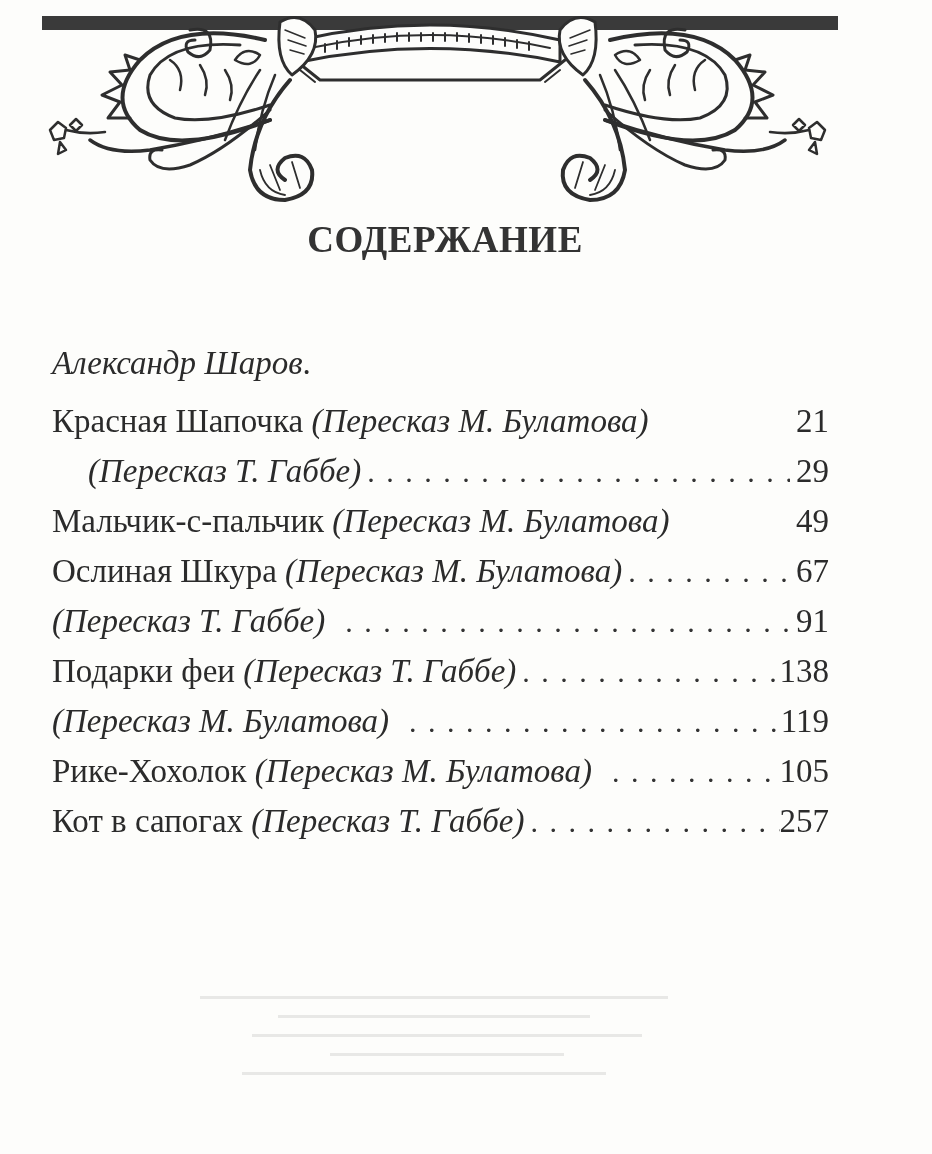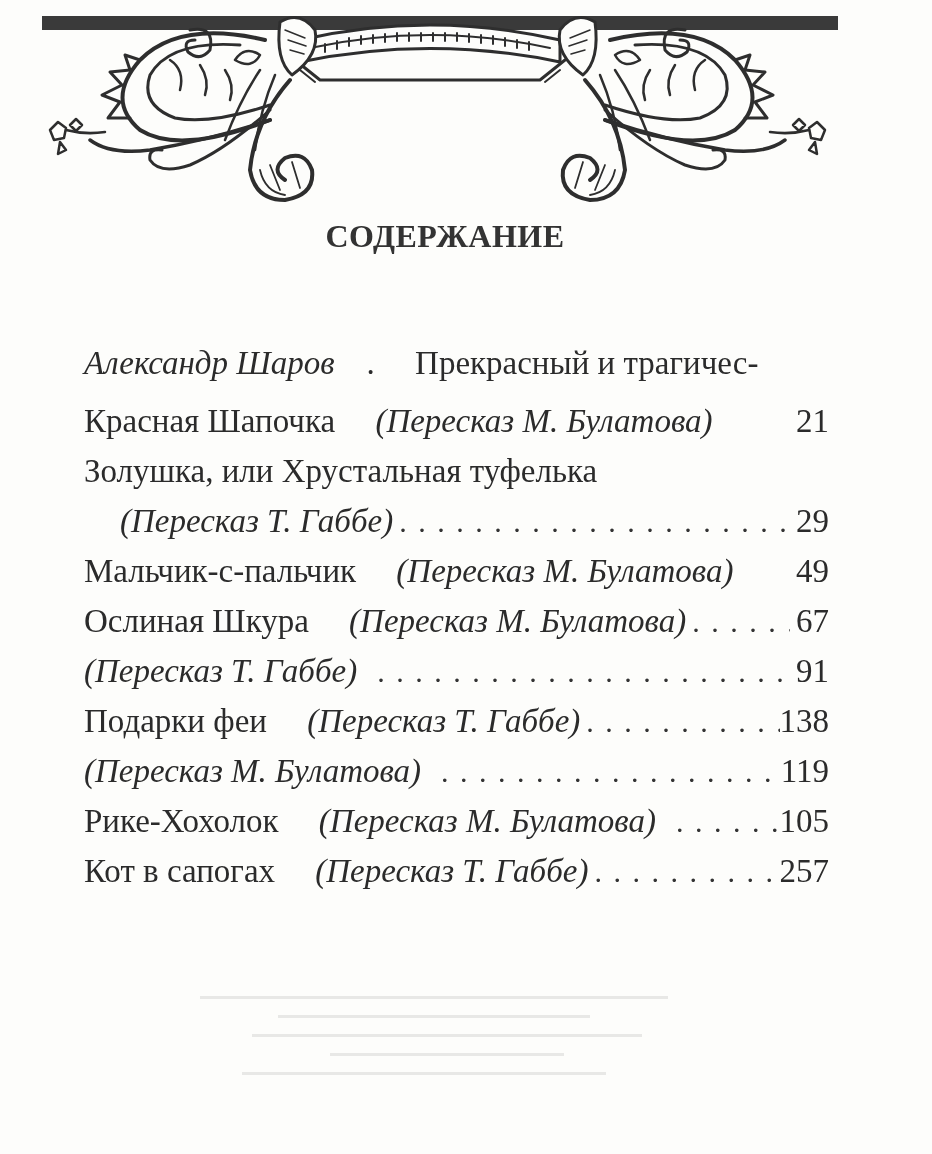--- a/index.html
+++ b/index.html
@@ -7,31 +7,31 @@
     width: 932px; height: 1154px; overflow: hidden;
     background: #fdfdfb;
     position: relative;
     font-family: "Liberation Serif", "DejaVu Serif", serif;
     color: #2b2b2b;
   }
   .page { position: absolute; inset: 0; }
   .ornament { position: absolute; left: 30px; top: 0; width: 815px; height: 210px; }
   .title {
     position: absolute; left: 0; width: 890px; top: 218px;
-    text-align: center; font-weight: bold; font-size: 32px; letter-spacing: 0.5px;
+    text-align: center; font-weight: bold; font-size: 37px; letter-spacing: 0.5px;
     color: #333;
   }
   .toc { position: absolute; left: 52px; top: 338px; width: 777px; }
   .entry { position: relative; }
   .line {
     display: flex; align-items: baseline; height: 50px; line-height: 50px;
     font-size: 33px; white-space: nowrap;
   }
   .line.indent { padding-left: 36px; }
-  .line .txt { flex: 0 0 auto; margin-left: 32px; }
+  .line .txt { flex: 0 0 auto; }
   .line .ital { font-style: italic; }
   .leader {
     flex: 1 1 auto; overflow: hidden; margin: 0 6px 0 6px;
     letter-spacing: 0; color: #333;
   }
   .leader::before {
     content: ". . . . . . . . . . . . . . . . . . . . . . . . . . . . . . . . . . . . . . . . . . . . . . . . . .";
     letter-spacing: 2px; font-size: 30px;
   }
   .leader.none::before { content: ""; }
@@ -100,38 +100,34 @@
   </svg>
 
   <div class="title">СОДЕРЖАНИЕ</div>
 
   <div class="toc">
 
     <div class="entry">
       <div class="line">
         <span class="txt ital">Александр Шаров</span>
           <span class="txt">.</span>
-          <span class="txt" style="white-space:pre"> Прекрасный и трагичес-</span>
       </div>
     </div>
     <div class="gap-sm"></div>
 
     <div class="entry">
       <div class="line">
         <span class="txt" style="white-space:pre">Красная Шапочка </span>
           <span class="txt ital">(Пересказ М. Булатова)</span>
         <span class="leader none"></span>
         <span class="page-num">21</span>
       </div>
     </div>
 
     <div class="entry">
-      <div class="line">
-        <span class="txt">Золушка, или Хрустальная туфелька</span>
-      </div>
       <div class="line indent">
         <span class="txt ital">(Пересказ Т. Габбе)</span>
         <span class="leader"></span>
         <span class="page-num">29</span>
       </div>
     </div>
 
     <div class="entry">
       <div class="line">
         <span class="txt" style="white-space:pre">Мальчик-с-пальчик </span>

